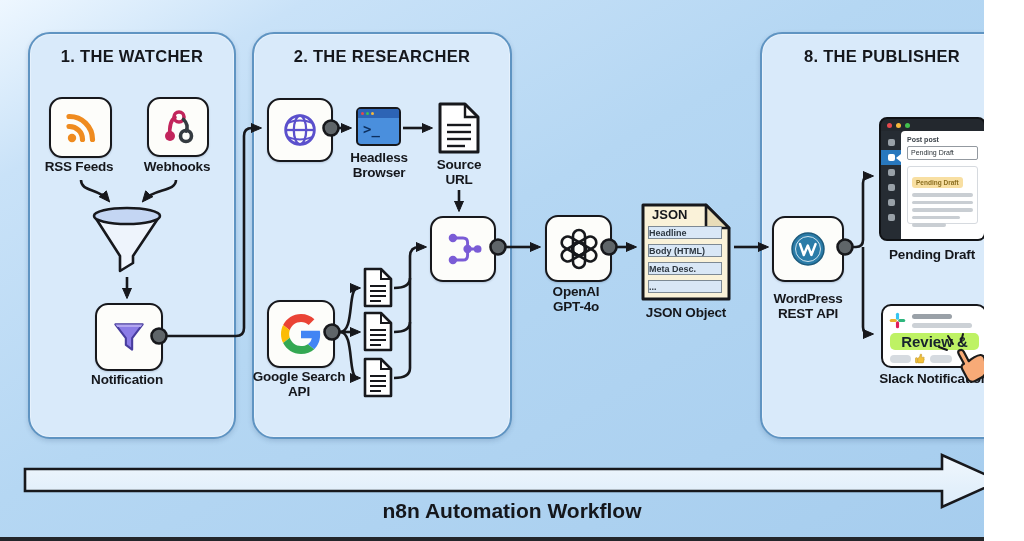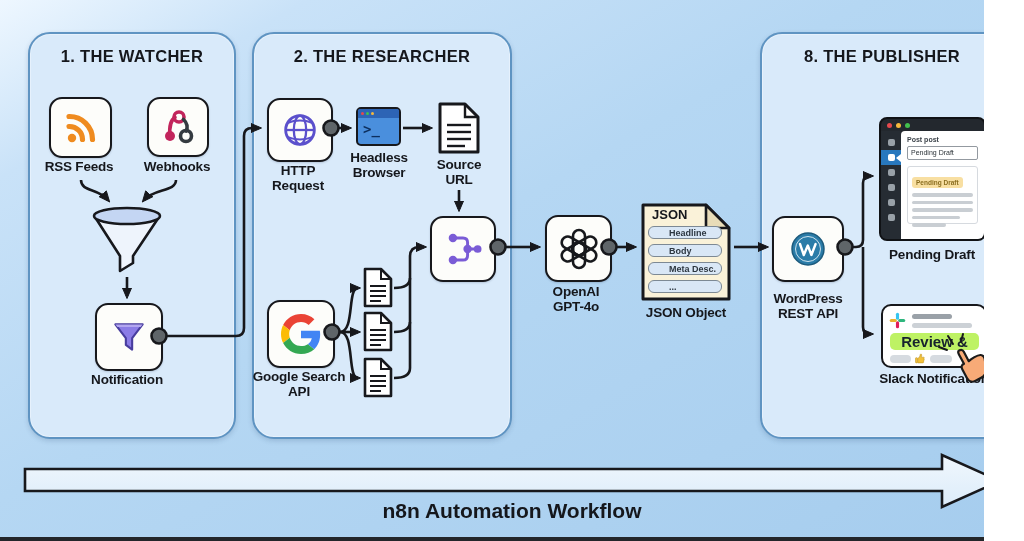--- a/index.html
+++ b/index.html
@@ -17,21 +17,21 @@
   
   .term{position:absolute;left:356px;top:107px;width:45px;height:39px;background:#4a8fdd;
     border:2.5px solid #17181c;border-radius:5px;z-index:2;box-sizing:border-box;}
   .term-bar{height:9px;background:#2d64b5;border-radius:2px 2px 0 0;display:flex;align-items:center;gap:2px;padding-left:3px;}
   .term-dot{width:3px;height:3px;border-radius:50%;}
   .term-prompt{color:#0d2f5e;font-family:"DejaVu Sans Mono",monospace;font-weight:700;font-size:14px;line-height:1;margin:4px 0 0 5px;}
   
   .json-doc{position:absolute;left:640px;top:202px;width:92px;height:100px;z-index:2;}
   .json-title{position:absolute;left:12px;top:5px;font-weight:700;font-size:13px;color:#15171c;}
   .json-pill{position:absolute;left:8px;width:74px;height:13px;background:#d9e7f6;border:1.5px solid #7d8994;
-    border-radius:6px;font-size:9px;font-weight:700;color:#2c3640;line-height:13px;padding-left:20px;box-sizing:border-box;overflow:hidden;}
+    border-radius:0;font-size:9px;font-weight:700;color:#2c3640;line-height:13px;padding-left:0;box-sizing:border-box;overflow:hidden;}
   
   .wpwin{position:absolute;left:879px;top:117px;width:107px;height:124px;background:#23282e;
     border:2px solid #101215;border-radius:8px;z-index:2;box-sizing:border-box;overflow:hidden;}
   .wp-titlebar{height:12px;display:flex;align-items:center;gap:4px;padding-left:6px;}
   .tl-dot{width:5px;height:5px;border-radius:50%;}
   .wp-body{display:flex;height:calc(100% - 12px);}
   .wp-side{width:20px;background:#262c33;display:flex;flex-direction:column;align-items:center;padding-top:4px;gap:0;}
   .wp-side-row{width:20px;height:15px;display:flex;align-items:center;justify-content:center;position:relative;}
   .wp-ico{width:7px;height:7px;border-radius:2px;background:#99a1a8;}
   .wp-side-row.active{background:#2878be;}
@@ -101,21 +101,20 @@
   <div class="lbl" style="left:127px;top:372px;width:120px">Notification</div>
 
   <div class="box" style="left:267px;top:98px;width:62px;height:60px">
     <svg width="42" height="42" viewBox="0 0 44 44">
       <circle cx="22" cy="22" r="15" fill="none" stroke="#5b50cc" stroke-width="3"></circle>
       <ellipse cx="22" cy="22" rx="6.5" ry="15" fill="none" stroke="#5b50cc" stroke-width="2.4"></ellipse>
       <line x1="7.5" y1="22" x2="36.5" y2="22" stroke="#5b50cc" stroke-width="2.4"></line>
       <path d="M9.5,14.5 a19,10 0 0 1 25,0 M9.5,29.5 a19,10 0 0 0 25,0" fill="none" stroke="#5b50cc" stroke-width="2.2"></path>
     </svg>
   </div>
-  <div class="lbl" style="left:298px;top:163px;width:74px">HTTP Request</div>
 
   <div class="term">
     <div class="term-bar">
       <span class="term-dot" style="background:#e5484d"></span>
       <span class="term-dot" style="background:#3ec24e"></span>
       <span class="term-dot" style="background:#f5b83d"></span>
     </div>
     <div class="term-prompt">&gt;_</div>
   </div>
   <div class="lbl" style="left:379px;top:150px;width:84px">Headless Browser</div>

